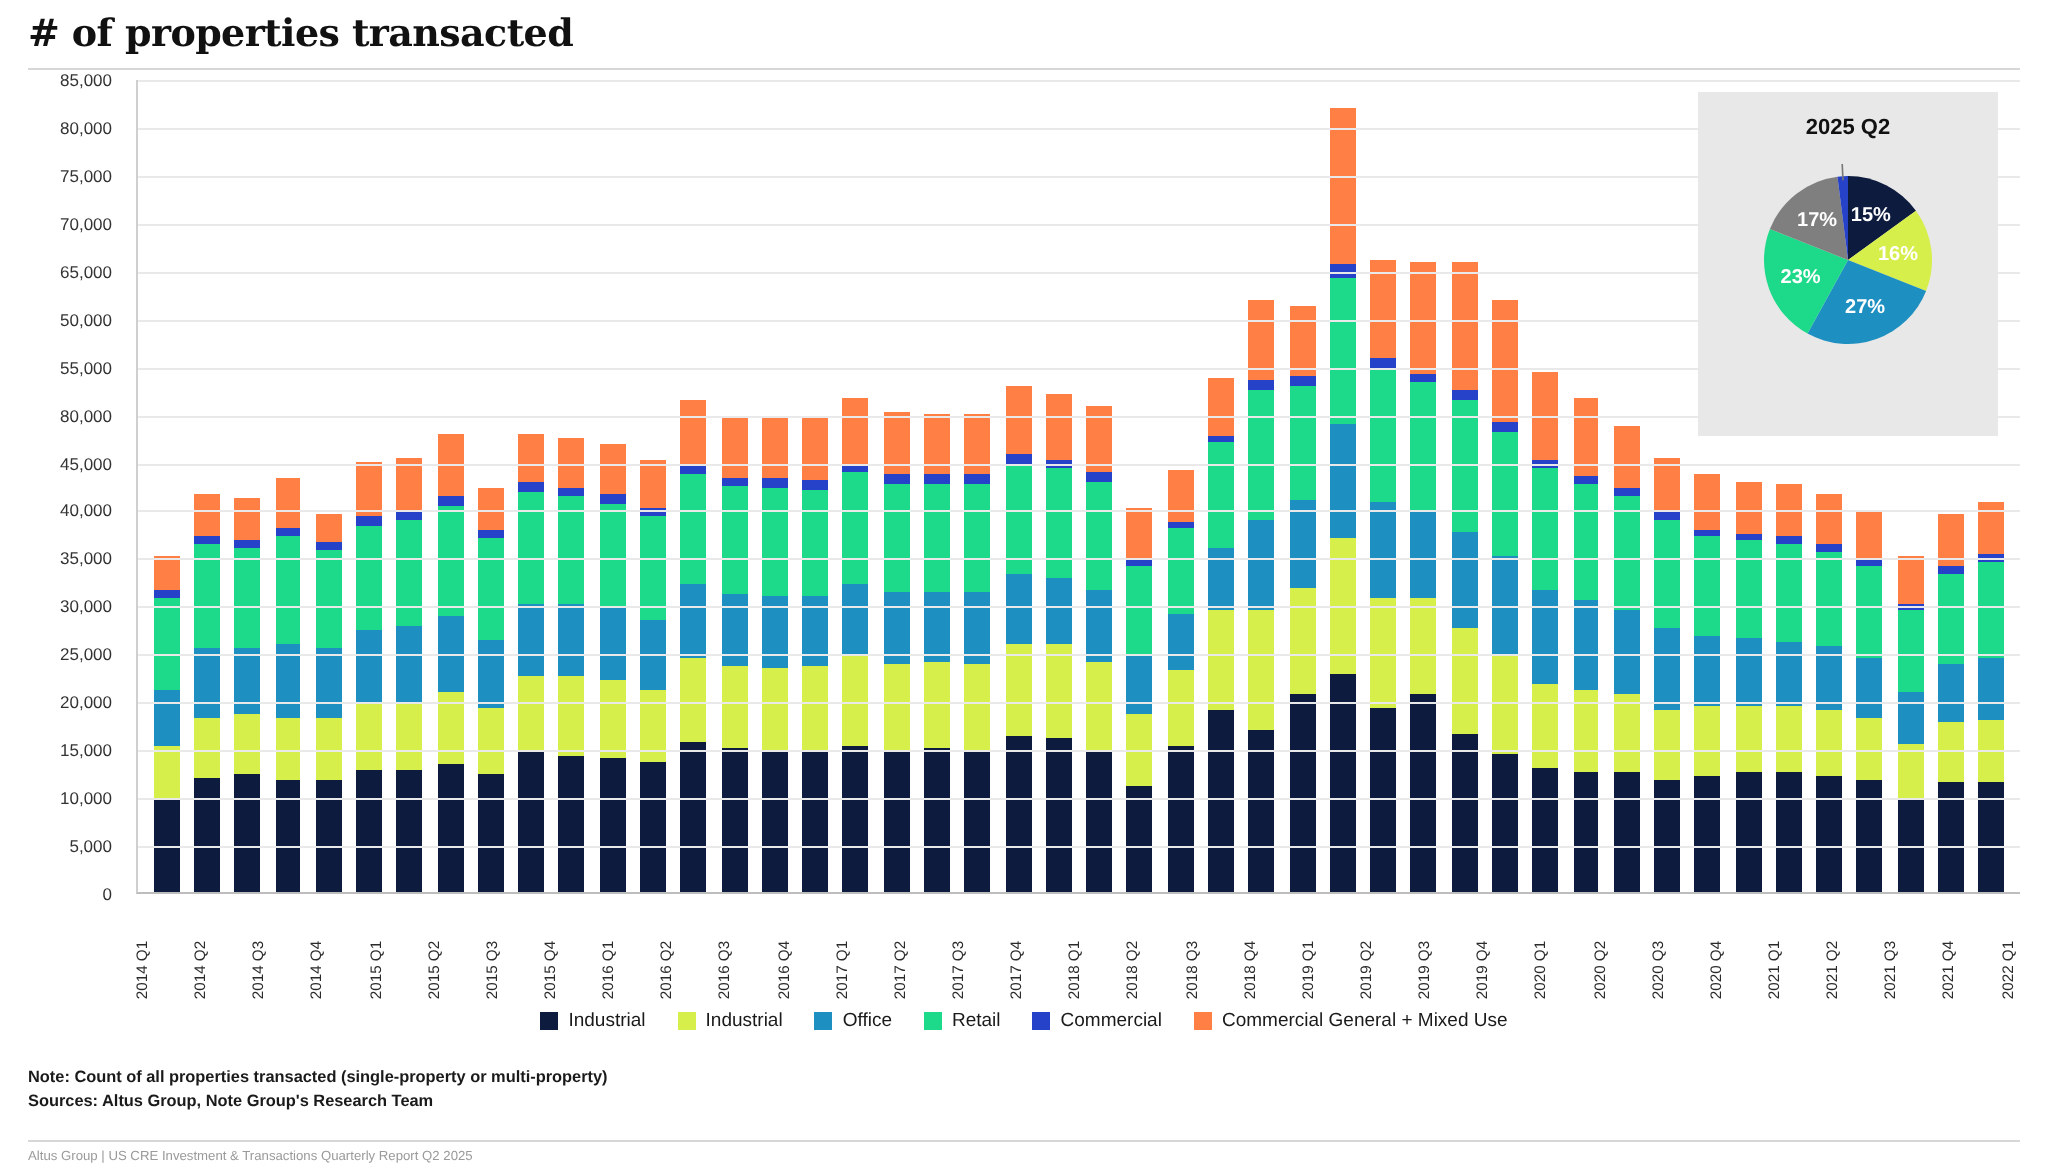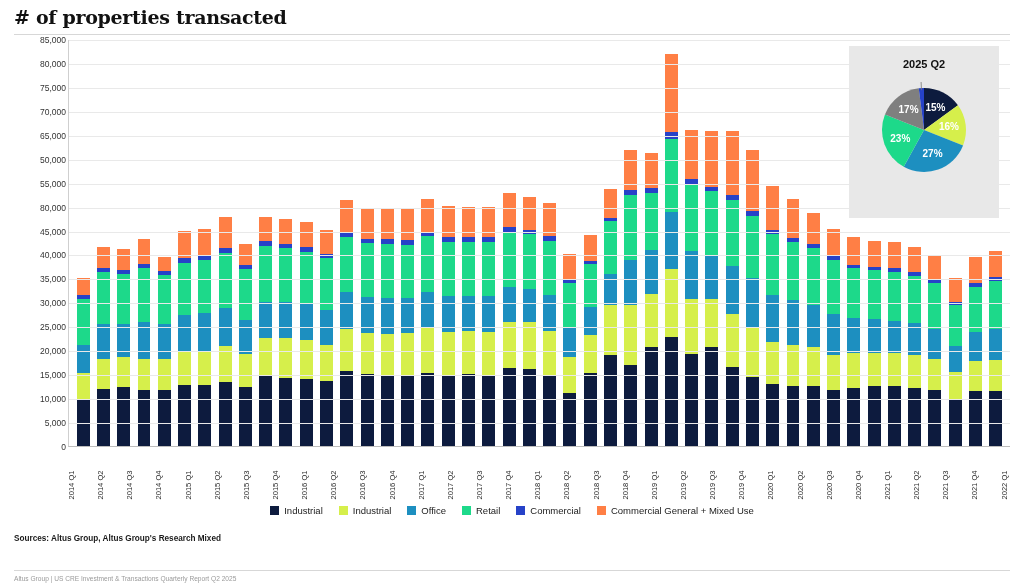--- a/index.html
+++ b/index.html
@@ -44,21 +44,21 @@
   }
   #y-axis {
     position: absolute;
     left: 0;
     top: 0;
     width: 54px;
     height: 407px;
   }
   .y-tick {
     position: absolute;
-    right: 2px;
+    right: 12px;
     font-size: 8.5px;
     color: #333;
     transform: translateY(-50%);
     white-space: nowrap;
   }
   #grid {
     position: absolute;
     left: 54px;
     top: 0;
     right: 0;
@@ -795,16 +795,17 @@
         <text x="24.28980462235352" y="59.53619559018134" text-anchor="middle" class="pie-label">23%</text>
         <path d="M 48 48 L 8.949387592693448 32.53876878724351 A 42 42 0 0 1 42.73600419029924 6.331182544791929 Z" fill="#7f7f7f"></path>
         <text x="32.55474224794499" y="31.088093688132602" text-anchor="middle" class="pie-label">17%</text>
         <path d="M 48 48 L 42.73600419029924 6.331182544791929 A 42 42 0 0 1 47.99999999999999 6 Z" fill="#2642c8"></path>
         <path d="M 45.494658270780405 8.178733535711963 L 44.25517341527176 -17.522314083462113" class="leader"></path>
         <text x="47.25517341527176" y="-18.522314083462113" class="pie-label-out">2%</text>
       </svg></div>
 </div>
 
 <div id="notes">
-  <div>Sources: Altus Group, Altus Group's Research Mixed</div>
+  <div>Note: Count of all properties transacted (single-property or multi-property)</div>
+  <div>Sources: Altus Group, Note Group's Research Team</div>
 </div>
 
 <div id="source-bar">Altus Group  |  US CRE Investment &amp; Transactions Quarterly Report Q2 2025</div>
 
 </body></html>

